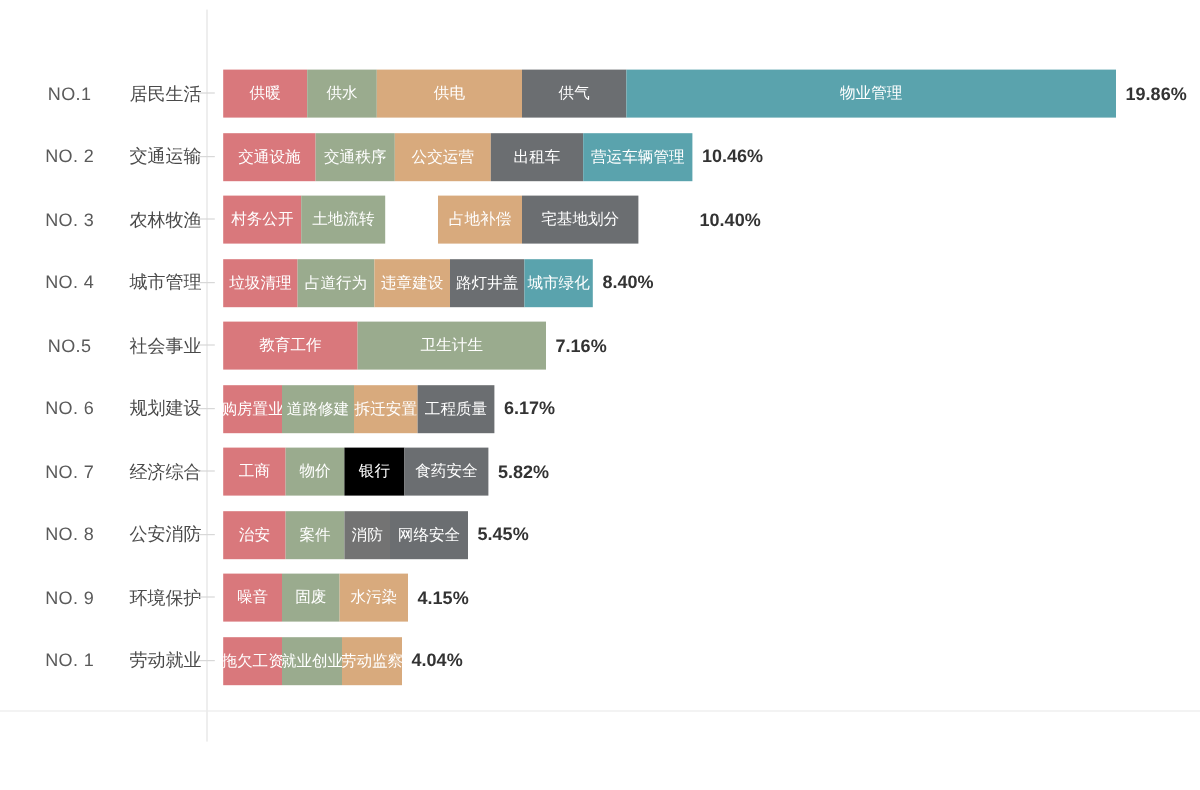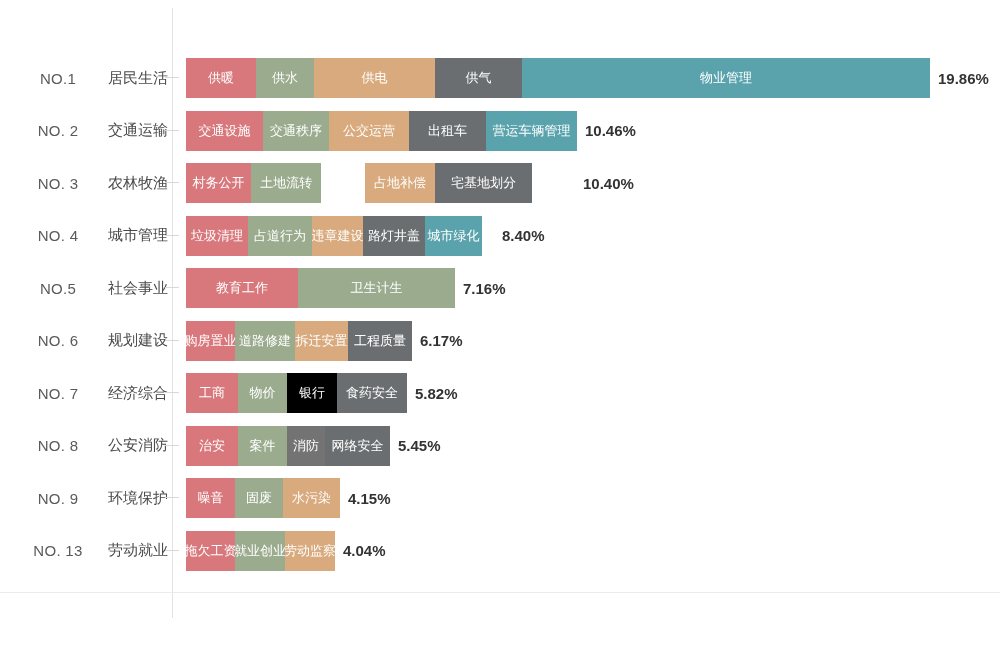--- a/index.html
+++ b/index.html
@@ -139,21 +139,21 @@
         <div class="rank">NO. 4</div>
         <div class="cat">城市管理</div>
         <div class="tick"></div>
         <div class="bar" style="left: 186px; width: 308px;">
           <div class="seg" style="width: 62px; background: rgb(217, 120, 124);">
             <span>垃圾清理</span>
           </div>
           <div class="seg" style="width: 64px; background: rgb(154, 171, 142);">
             <span>占道行为</span>
           </div>
-          <div class="seg" style="width: 51px; background: rgb(216, 170, 125);">
+          <div class="seg" style="width: 63px; background: rgb(216, 170, 125);">
             <span>违章建设</span>
           </div>
           <div class="seg" style="width: 62px; background: rgb(107, 110, 113);">
             <span>路灯井盖</span>
           </div>
           <div class="seg" style="width: 57px; background: rgb(90, 163, 173);">
             <span>城市绿化</span>
           </div>
         </div>
         <div class="pct" style="left: 494px;">8.40%</div>
@@ -243,21 +243,21 @@
           <div class="seg" style="width: 48px; background: rgb(154, 171, 142);">
             <span>固废</span>
           </div>
           <div class="seg" style="width: 57px; background: rgb(216, 170, 125);">
             <span>水污染</span>
           </div>
         </div>
         <div class="pct" style="left: 340px;">4.15%</div>
       </div>
       <div class="row" style="top: 524.5px;">
-        <div class="rank">NO. 13</div>
+        <div class="rank">NO. 1</div>
         <div class="cat">劳动就业</div>
         <div class="tick"></div>
         <div class="bar" style="left: 186px; width: 149px;">
           <div class="seg" style="width: 49px; background: rgb(217, 120, 124);">
             <span>拖欠工资</span>
           </div>
           <div class="seg" style="width: 50px; background: rgb(154, 171, 142);">
             <span>就业创业</span>
           </div>
           <div class="seg" style="width: 50px; background: rgb(216, 170, 125);">

